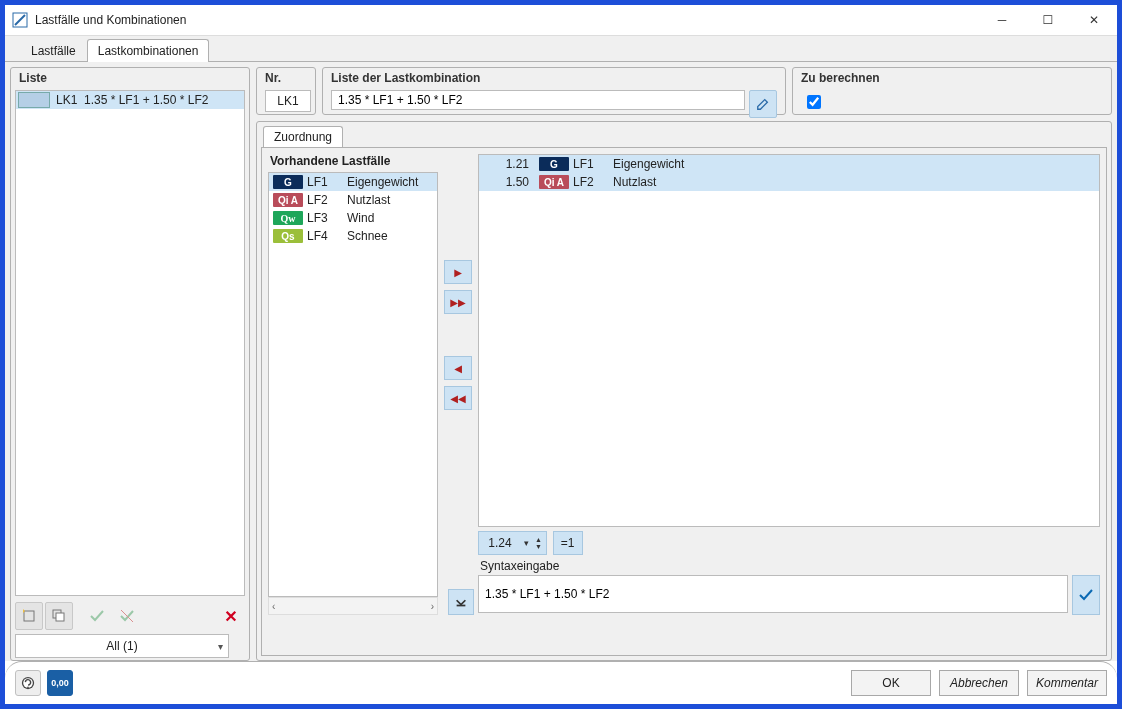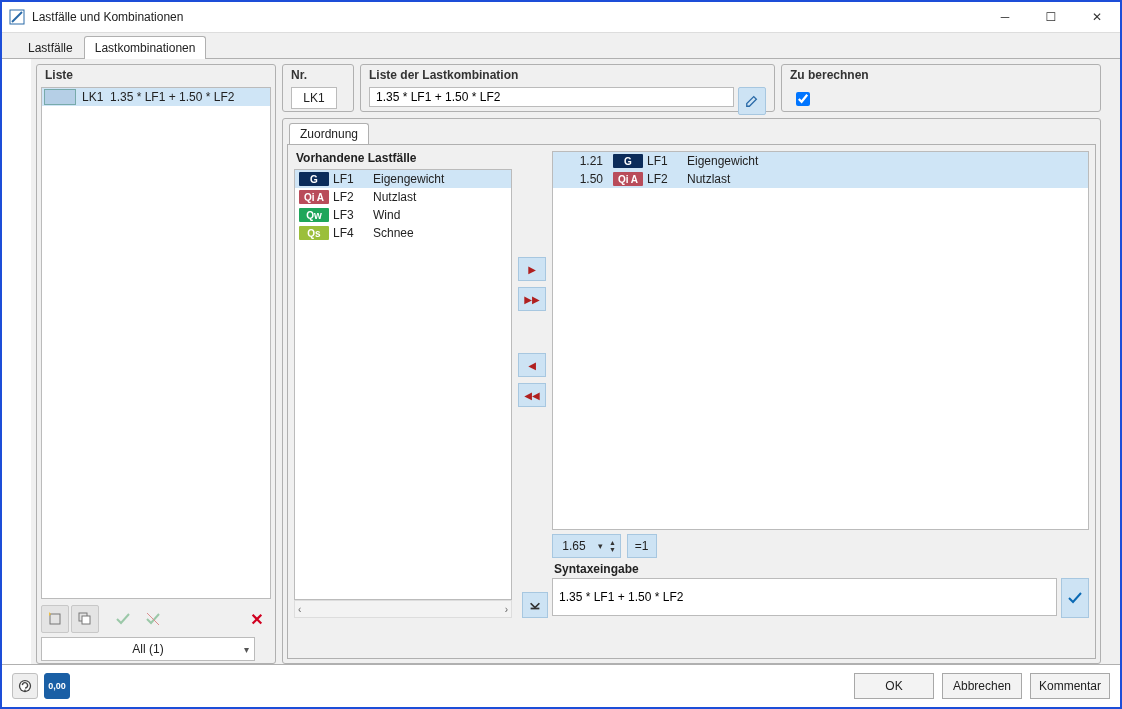--- a/index.html
+++ b/index.html
@@ -12,34 +12,34 @@
     --text:#222;
     --grey-btn:#e4e4e4;
     font-family: "Segoe UI", Tahoma, Arial, sans-serif;
     font-size:12px;
     color:var(--text);
   }
   html,body{margin:0;padding:0;background:#fff;}
   body{width:1122px;height:709px;position:relative;}
 
   
-  .window{width:1122px;height:709px;border:2px solid #1d4ed8;box-sizing:border-box;display:flex;flex-direction:column;background:#fff;}
+  .window{width:1122px;height:709px;border:5px solid #1d4ed8;box-sizing:border-box;display:flex;flex-direction:column;background:#fff;}
   .titlebar{height:30px;display:flex;align-items:center;background:#fff;border-bottom:1px solid #ddd;}
   .titlebar .app-icon{width:16px;height:16px;margin:0 7px;}
   .titlebar .title{flex:1;}
   .winbtns{display:flex;height:100%;}
   .winbtn{width:46px;height:100%;display:flex;align-items:center;justify-content:center;font-size:12px;font-family:Arial;color:#333;}
 
   
   .tabstrip{height:25px;background:var(--win-bg);display:flex;align-items:flex-end;padding-left:15px;border-bottom:1px solid var(--group-border);}
   .tab{padding:4px 10px;border:1px solid transparent;border-bottom:none;position:relative;top:1px;}
   .tab.active{background:#fff;border-color:var(--group-border);border-radius:3px 3px 0 0;}
 
   
-  .workspace{flex:1;background:var(--win-bg);display:flex;padding:5px 19px 0 5px;gap:6px;box-sizing:border-box;margin-left:29px;}
+  .workspace{flex:1;background:var(--win-bg);display:flex;padding:5px 5px 0 5px;gap:6px;box-sizing:border-box;}
 
   
   .group{border:1px solid var(--group-border);border-radius:3px;background:var(--win-bg);position:relative;box-sizing:border-box;}
   .group .legend{position:absolute;top:3px;left:8px;font-weight:600;color:#333;}
 
   
   .leftcol{width:240px;display:flex;flex-direction:column;gap:4px;}
   .liste{flex:1;position:relative;}
   .liste .list{position:absolute;top:22px;left:4px;right:4px;bottom:64px;background:#fff;border:1px solid #bbb;overflow:hidden;}
   .liste .row{display:flex;align-items:center;height:18px;background:var(--sel-blue);}
@@ -55,48 +55,48 @@
   .iconbtn{width:26px;height:26px;display:flex;align-items:center;justify-content:center;border:1px solid transparent;border-radius:2px;}
   .iconbtn.box{background:var(--grey-btn);border-color:#c8c8c8;}
   .iconbtn.light{background:#f0f0f0;}
   .iconbtn.disabled{opacity:0.4;}
   .iconbtn.danger{color:#d00020;}
   .iconbtn.edit{background:var(--light-blue-btn);border:1px solid #a7c7e0;}
 
   
   .rightcol{flex:1;display:flex;flex-direction:column;gap:6px;}
   .toprow{display:flex;gap:6px;height:48px;}
-  .nrgrp{width:72px;position:relative;}
+  .nrgrp{width:60px;position:relative;}
   .nrgrp .nrbox{position:absolute;top:22px;left:8px;width:44px;height:20px;background:#fff;border:1px solid #bbb;display:flex;align-items:center;justify-content:center;}
   .namegrp{flex:1;position:relative;}
   .namegrp .rowflex{position:absolute;top:22px;left:8px;right:8px;display:flex;gap:4px;}
   .namegrp input{flex:1;height:20px;border:1px solid #bbb;padding:0 6px;font:inherit;box-sizing:border-box;}
   .berechgrp{width:320px;position:relative;}
   .berechgrp .chk{position:absolute;top:24px;left:10px;width:14px;height:14px;}
 
   
   .assign-outer{flex:1;position:relative;}
   .subtabstrip{position:absolute;top:4px;left:6px;height:22px;display:flex;}
   .subtab{padding:3px 10px;border:1px solid var(--group-border);border-bottom:none;background:#fff;border-radius:3px 3px 0 0;}
   .assign-panel{position:absolute;top:25px;left:4px;right:4px;bottom:4px;border:1px solid var(--group-border);background:var(--win-bg);}
 
   .assign-cols{position:absolute;top:6px;left:6px;right:6px;bottom:40px;display:flex;gap:6px;}
   .col-avail,.col-assigned{display:flex;flex-direction:column;}
-  .col-avail{width:218px;}
+  .col-avail{width:170px;}
   .col-mid{width:28px;display:flex;flex-direction:column;align-items:center;justify-content:center;gap:6px;}
   .col-assigned{flex:1;}
   .col-title{font-weight:600;margin:0 0 4px 2px;}
 
   .datalist{flex:1;background:#fff;border:1px solid #bbb;overflow:hidden;}
   .datalist .drow{display:flex;align-items:center;height:18px;}
   .drow.sel{background:var(--sel-blue);}
   .badge{width:30px;height:14px;display:flex;align-items:center;justify-content:center;color:#fff;font-size:10px;font-weight:600;margin:0 4px;border-radius:1px;}
   .b-g{background:#0b2c5a;}
   .b-qia{background:#b94c5a;}
-  .b-qw{background:#1ea65a;}
+  .b-qw{background:#1ea65a;font-family:Liberation Serif, serif;}
   .b-qs{background:#9bbf3a;}
   .drow .key{width:40px;}
   .drow .desc{flex:1;}
 
   .arrowbtn{width:26px;height:22px;background:var(--light-blue-btn);border:1px solid #a7c7e0;display:flex;align-items:center;justify-content:center;color:#b02020;font-size:10px;}
 
   .avail-hscroll{height:16px;background:#f3f3f3;border:1px solid #ddd;display:flex;align-items:center;justify-content:space-between;padding:0 3px;color:#666;font-size:10px;}
   .avail-toolbar{height:28px;display:flex;align-items:center;gap:4px;margin-top:3px;}
   .funnel{width:24px;height:24px;background:var(--light-blue-btn);border:1px solid #a7c7e0;display:flex;align-items:center;justify-content:center;}
   .allcombo{flex:1;height:22px;border:1px solid #bbb;background:#f0f0f0;display:flex;align-items:center;justify-content:center;position:relative;}
@@ -107,37 +107,37 @@
 
   
   .assigned-list .drow .factor{width:50px;text-align:right;padding-right:6px;}
 
   .faktor-row{height:24px;display:flex;align-items:center;gap:6px;margin-top:4px;}
   .spin{display:flex;align-items:center;height:22px;border:1px solid #a7c7e0;background:var(--light-blue-btn);}
   .spin .val{width:42px;text-align:center;}
   .spin .caret{width:14px;display:flex;flex-direction:column;font-size:7px;line-height:7px;color:#333;align-items:center;}
   .eqbtn{width:28px;height:22px;background:var(--light-blue-btn);border:1px solid #a7c7e0;display:flex;align-items:center;justify-content:center;}
 
-  .syntax-label{font-weight:700;margin:4px 0 2px 2px;}
+  .syntax-label{font-weight:400;margin:4px 0 2px 2px;}
   .syntax-row{display:flex;gap:4px;}
   .syntax-row input{flex:1;height:38px;border:1px solid #bbb;padding:4px 6px;font:inherit;box-sizing:border-box;}
   .syntax-ok{width:26px;height:38px;background:var(--light-blue-btn);border:1px solid #a7c7e0;display:flex;align-items:center;justify-content:center;color:#0a69b3;}
 
   
   .kommentar-row{position:absolute;bottom:4px;left:6px;right:6px;display:flex;align-items:center;gap:8px;}
   .kommentar-row .label{font-weight:600;width:90px;}
   .kommentar-row .combo{flex:1;justify-content:flex-start;}
   .kommentar-row .btn{width:26px;height:22px;background:#f0f0f0;border:1px solid #c8c8c8;display:flex;align-items:center;justify-content:center;color:#777;}
 
   
-  .footer{height:42px;background:#fff;border-top:1px solid var(--group-border);display:flex;align-items:center;padding:0 10px;}
+  .footer{height:42px;background:#fff;border-top:1px solid var(--group-border);display:flex;align-items:center;padding:0 10px;border-radius:17px;}
   .footer .left{display:flex;gap:6px;}
   .footer .spacer{flex:1;}
   .footer .btn{width:78px;height:24px;border:1px solid #a8a8a8;background:#f3f3f3;display:flex;align-items:center;justify-content:center;}
-  .footer .btn + .btn{margin-left:8px;}
+  .footer .btn + .btn{margin-left:8px;font-style:italic;}
   .miniicon{width:24px;height:24px;border:1px solid #c0c0c0;background:#eee;display:flex;align-items:center;justify-content:center;border-radius:3px;}
   .miniicon.blue{background:#1a5fa5;color:#fff;font-size:9px;font-weight:bold;border-color:#1a5fa5;}
 
   svg{display:block;}
 </style>
 </head>
 <body>
 
 <div class="window">
 
@@ -297,21 +297,21 @@
                   </div>
                   <div class="drow sel">
                     <span class="factor">1.50</span>
                     <span class="badge b-qia">Qi A</span>
                     <span class="key">LF2</span>
                     <span class="desc">Nutzlast</span>
                   </div>
                 </div>
               <div class="faktor-row">
                 <div class="spin">
-                  <span class="val">1.65</span>
+                  <span class="val">1.24</span>
                   <span style="font-size:9px;margin:0 3px;color:#333;">▾</span>
                   <span class="caret">
                       <span>▲</span>
                       <span>▼</span>
                     </span>
                 </div>
                 <div class="eqbtn">=1</div>
               </div>
               <div class="syntax-label">Syntaxeingabe</div>
               <div class="syntax-row">

